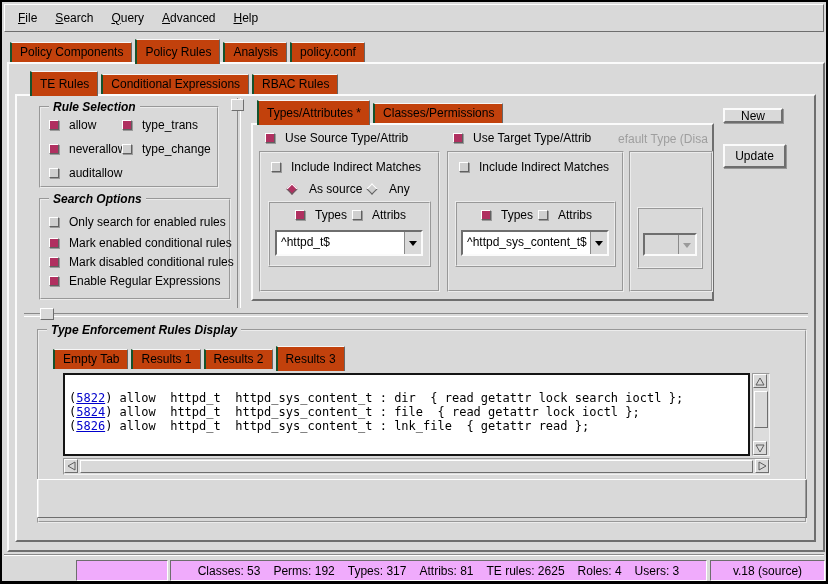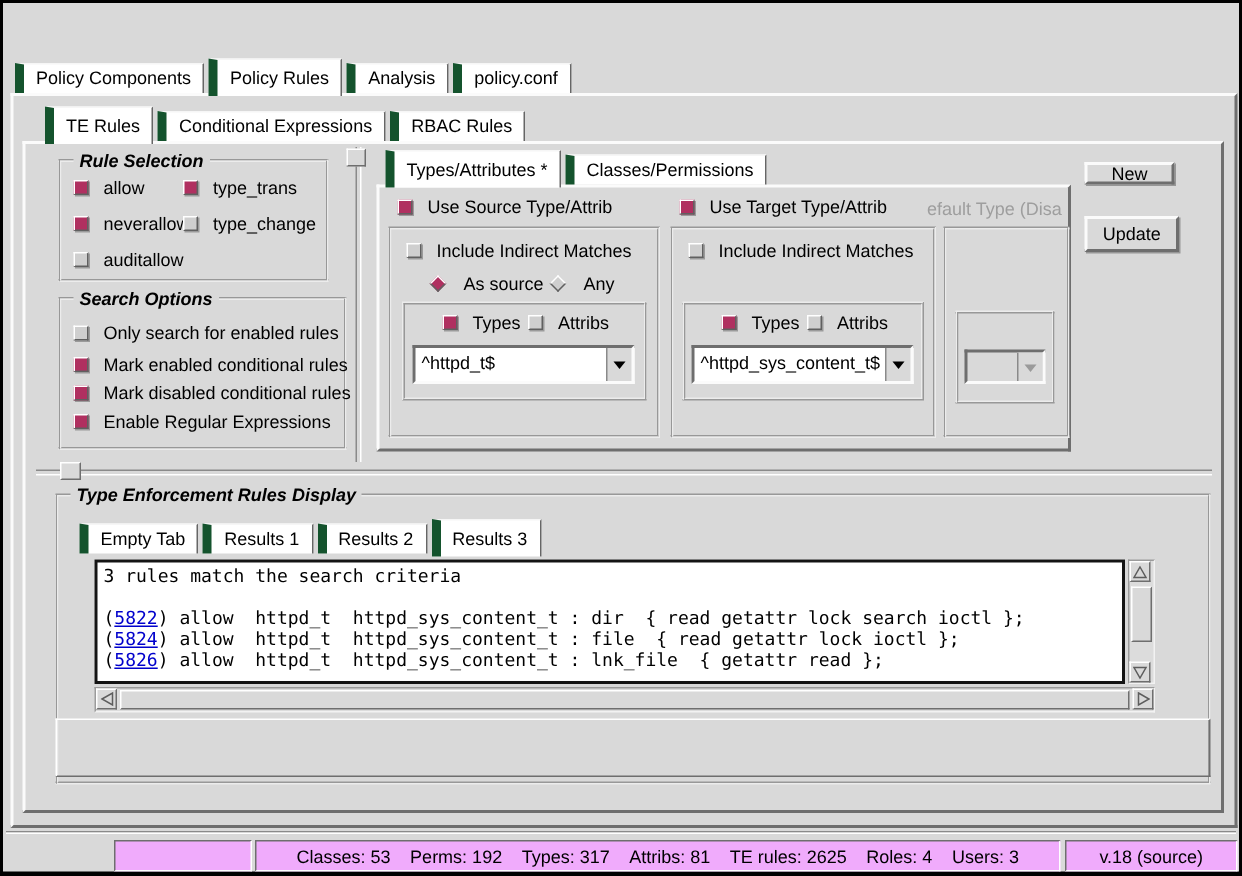--- a/index.html
+++ b/index.html
@@ -19,22 +19,22 @@
 
   
   .menubar { position:absolute; left:2px; top:2px; width:820px; height:28px;
              display:flex; align-items:center; padding-left:4px; }
   .menu-item { padding:4px 9px; white-space:nowrap; cursor:default; }
   .menu-item .u { text-decoration:underline; }
 
   
   .tabbar { position:absolute; display:flex; align-items:flex-end; z-index:6; }
   .tab { position:relative; height:20px; padding:2px 8px; margin-right:3px;
-         border-top:1px solid #f6f6f6; border-left:6px solid #14532d; border-right:1px solid #666;
-         background:#ffffff; white-space:nowrap; cursor:default; }
+         border-top:1px solid #f6f6f6; border-left:2px solid #14532d; border-right:1px solid #666;
+         background:#c2410c; white-space:nowrap; cursor:default; }
   .tab.active { height:25px; margin-bottom:-2px; padding-top:5px; z-index:7; }
 
   
   .lf-title { position:absolute; top:-8px; left:8px; background:#d9d9d9; padding:0 4px;
               font-weight:bold; font-style:italic; white-space:nowrap; z-index:5; }
 
   
   .cb { position:absolute; display:flex; align-items:center; gap:10px; height:15px;
         white-space:nowrap; cursor:default; z-index:5; }
   .ind { width:10px; height:10px; flex:0 0 auto; background:#cfcfcf;
@@ -86,20 +86,27 @@
   .stats { gap:13px; }
 
   .disabled-label { position:absolute; color:#9e9e9e; white-space:nowrap; overflow:hidden; z-index:5; }
   .body-frame { position:absolute; background:#d9d9d9; }
 </style>
 </head>
 <body>
 
 <div class="window">
 
+  <div class="menubar raised1">
+    <div class="menu-item"><span class="u">F</span><span>ile</span></div>
+    <div class="menu-item"><span class="u">S</span><span>earch</span></div>
+    <div class="menu-item"><span class="u">Q</span><span>uery</span></div>
+    <div class="menu-item"><span class="u">A</span><span>dvanced</span></div>
+    <div class="menu-item"><span class="u">H</span><span>elp</span></div>
+  </div>
 
   <div class="body-frame raised2" style="left:5px; top:60px; width:818px; height:490px;"></div>
   <div class="tabbar" style="left:8px; top:37px; height:23px;">
     <div class="tab">Policy Components</div>
     <div class="tab active">Policy Rules</div>
     <div class="tab">Analysis</div>
     <div class="tab">policy.conf</div>
   </div>
 
   <div class="body-frame raised2" style="left:13px; top:92px; width:801px; height:448px;"></div>
@@ -240,21 +247,20 @@
     <div class="lf-title">Type Enforcement Rules Display</div>
   </div>
   <div class="tabbar" style="left:51px; top:345px; height:22px;">
     <div class="tab">Empty Tab</div>
     <div class="tab">Results 1</div>
     <div class="tab">Results 2</div>
     <div class="tab active">Results 3</div>
   </div>
 
   <div class="textarea" style="left:61px; top:371px; width:687px; height:83px;">
-    <div class="ta-line"><span>3 rules match the search criteria</span></div>
     <div class="ta-line">&nbsp;</div>
     <div class="ta-line"><span>(</span><span class="rule-link">5822</span><span>)</span><span> allow  httpd_t  httpd_sys_content_t : dir  { read getattr lock search ioctl };</span></div>
     <div class="ta-line"><span>(</span><span class="rule-link">5824</span><span>)</span><span> allow  httpd_t  httpd_sys_content_t : file  { read getattr lock ioctl };</span></div>
     <div class="ta-line"><span>(</span><span class="rule-link">5826</span><span>)</span><span> allow  httpd_t  httpd_sys_content_t : lnk_file  { getattr read };</span></div>
   </div>
 
   <div class="scroll" style="left:750px; top:371px; width:18px; height:83px;">
     <div class="sc-btn" style="left:0px; top:0px;">
       <svg width="10" height="9">
           <polygon points="5,1 9,8 1,8" fill="#d9d9d9" stroke="#5d5d5d" stroke-width="1"></polygon>

